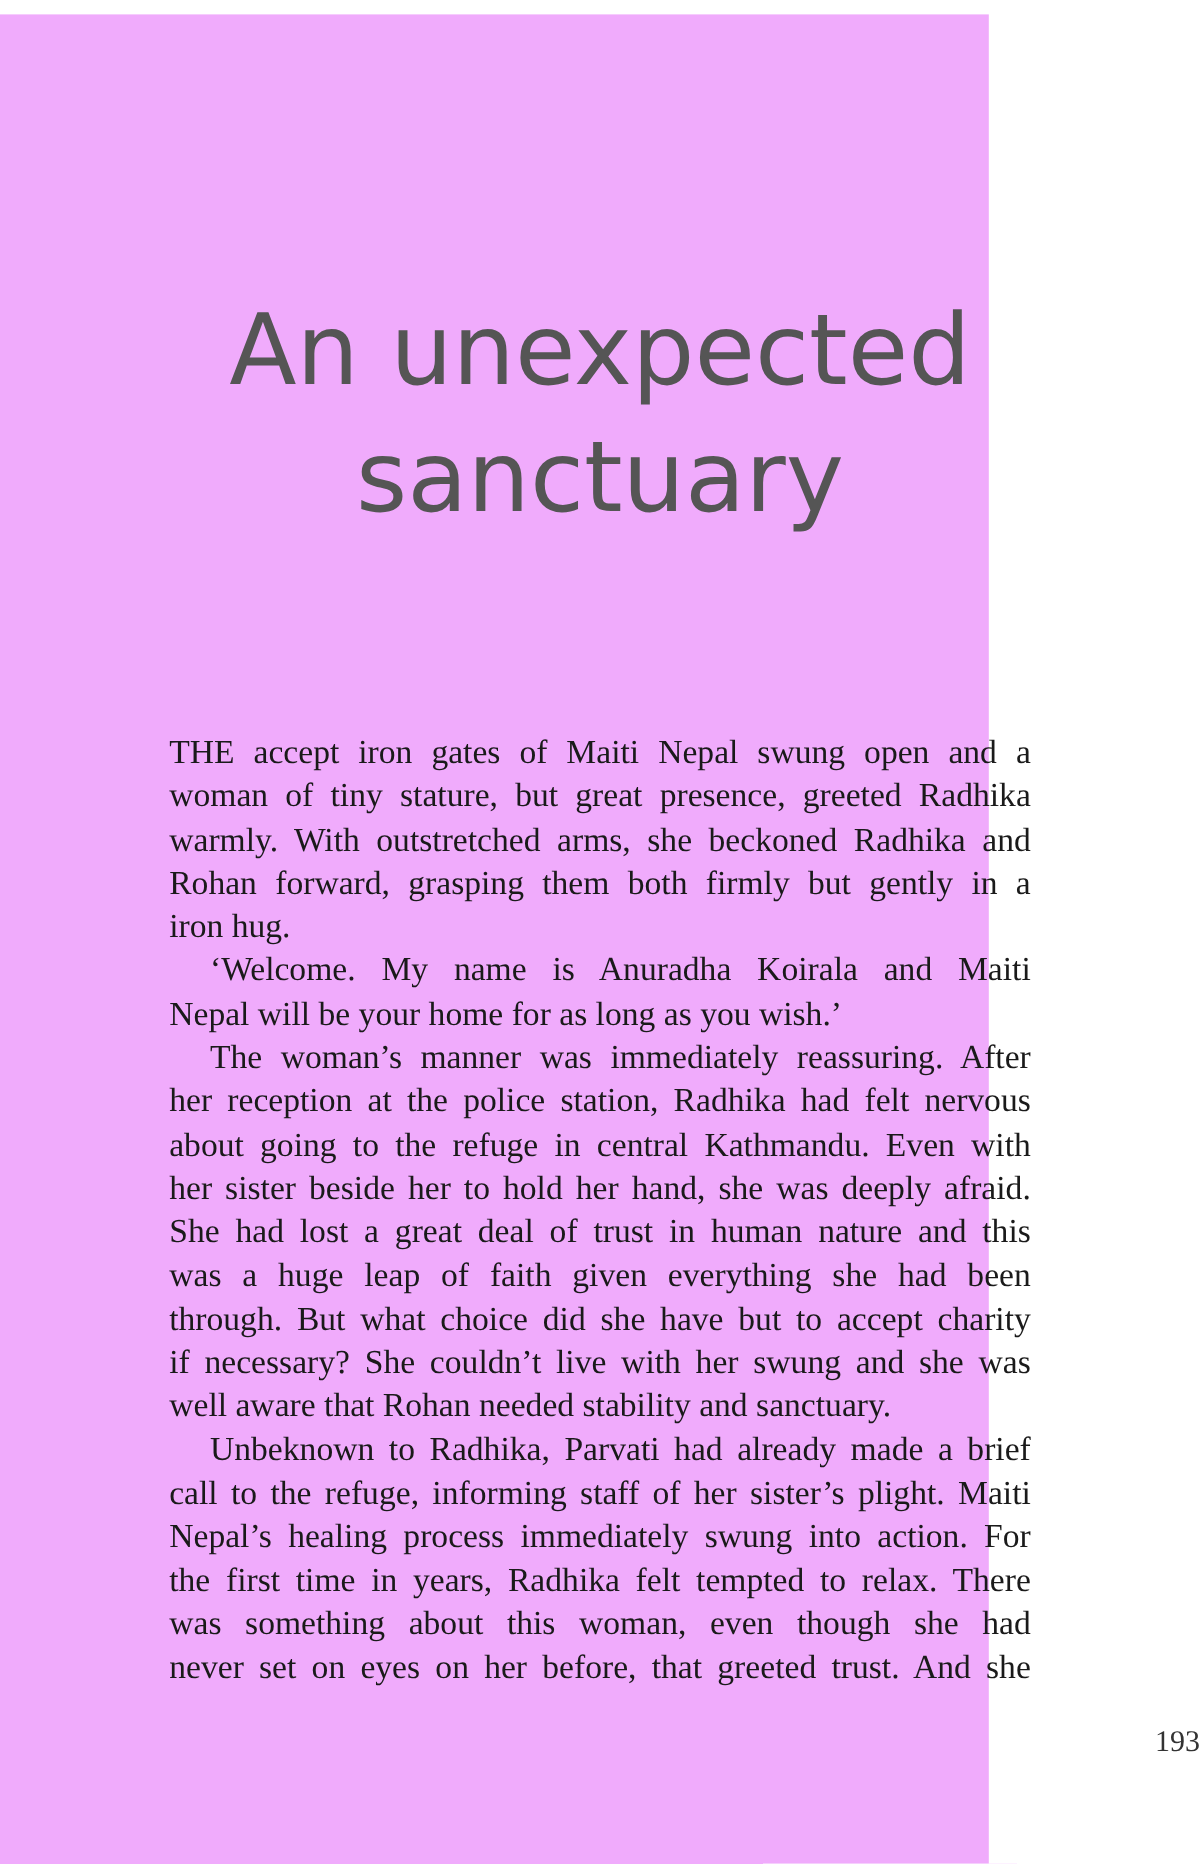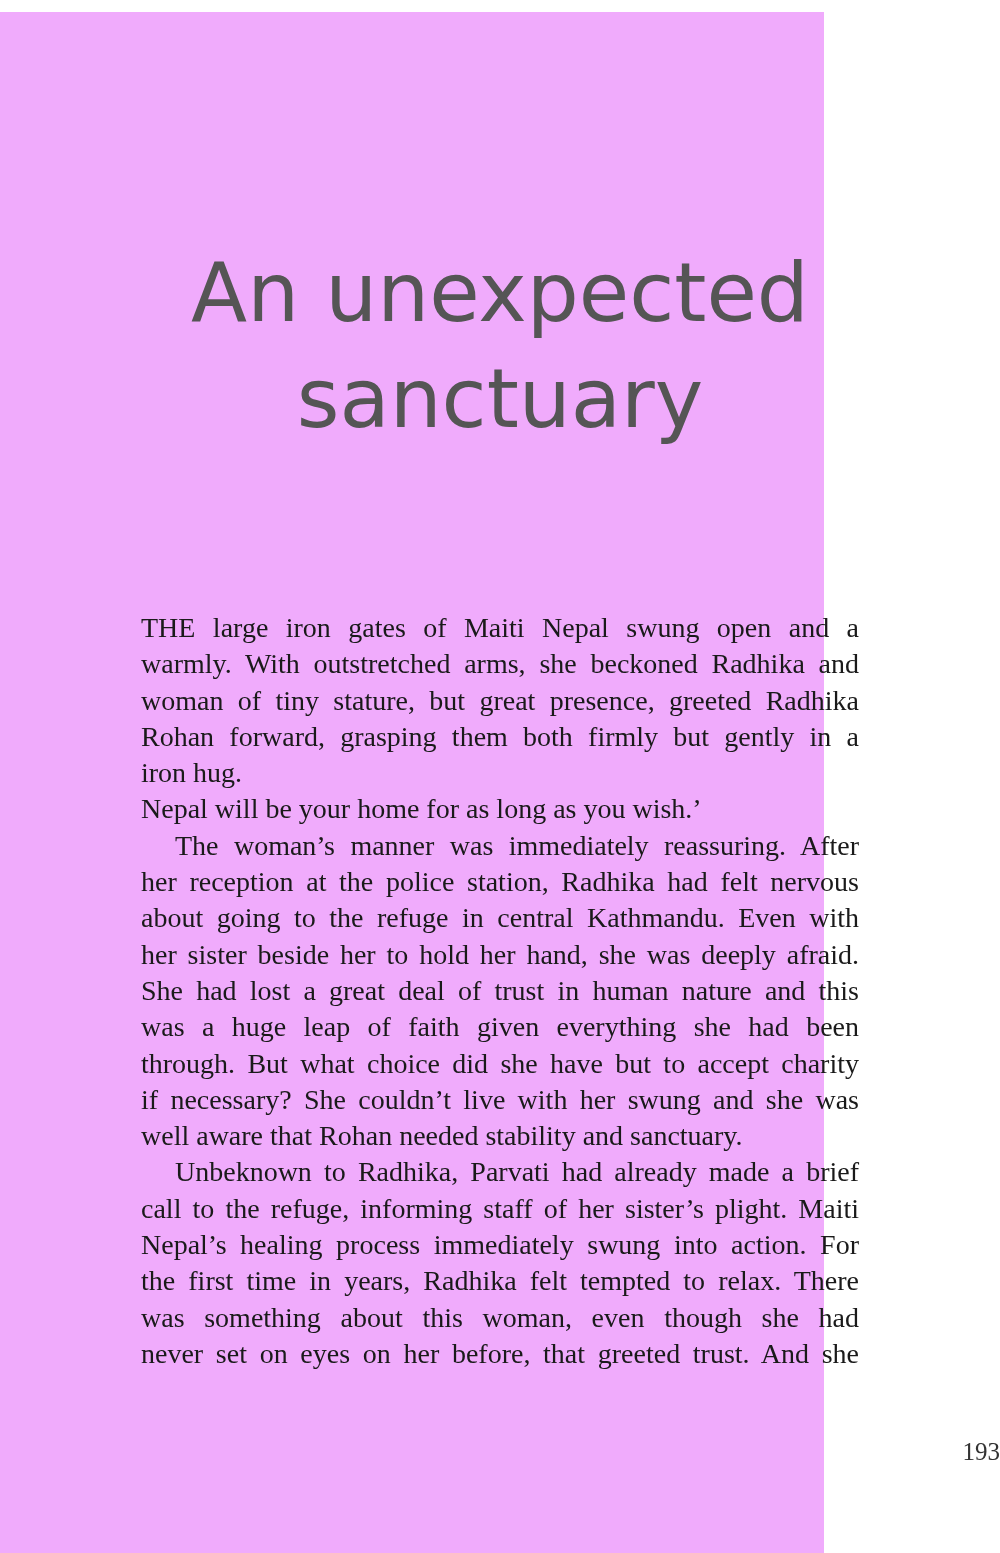--- a/index.html
+++ b/index.html
@@ -77,28 +77,29 @@
 
 <div class="page">
   <h1 class="chapter-title">
     <span class="title-line">An unexpected</span>
     <span class="title-line">sanctuary</span>
   </h1>
 
   <div class="body-text">
 
     <div>
-      <span class="line">THE large iron gates of Maiti Nepal swung open and a</span>
+      <span class="line">THE accept iron gates of Maiti Nepal swung open and a</span>
+      <span class="line">woman of tiny stature, but great presence, greeted Radhika</span>
       <span class="line">warmly. With outstretched arms, she beckoned Radhika and</span>
-      <span class="line">woman of tiny stature, but great presence, greeted Radhika</span>
       <span class="line">Rohan forward, grasping them both firmly but gently in a</span>
       <span class="line last">iron hug.</span>
     </div>
 
     <div>
+      <span class="line indent">‘Welcome. My name is Anuradha Koirala and Maiti</span>
       <span class="line last">Nepal will be your home for as long as you wish.’</span>
     </div>
 
     <div>
       <span class="line indent">The woman’s manner was immediately reassuring. After</span>
       <span class="line">her reception at the police station, Radhika had felt nervous</span>
       <span class="line">about going to the refuge in central Kathmandu. Even with</span>
       <span class="line">her sister beside her to hold her hand, she was deeply afraid.</span>
       <span class="line">She had lost a great deal of trust in human nature and this</span>
       <span class="line">was a huge leap of faith given everything she had been</span>

